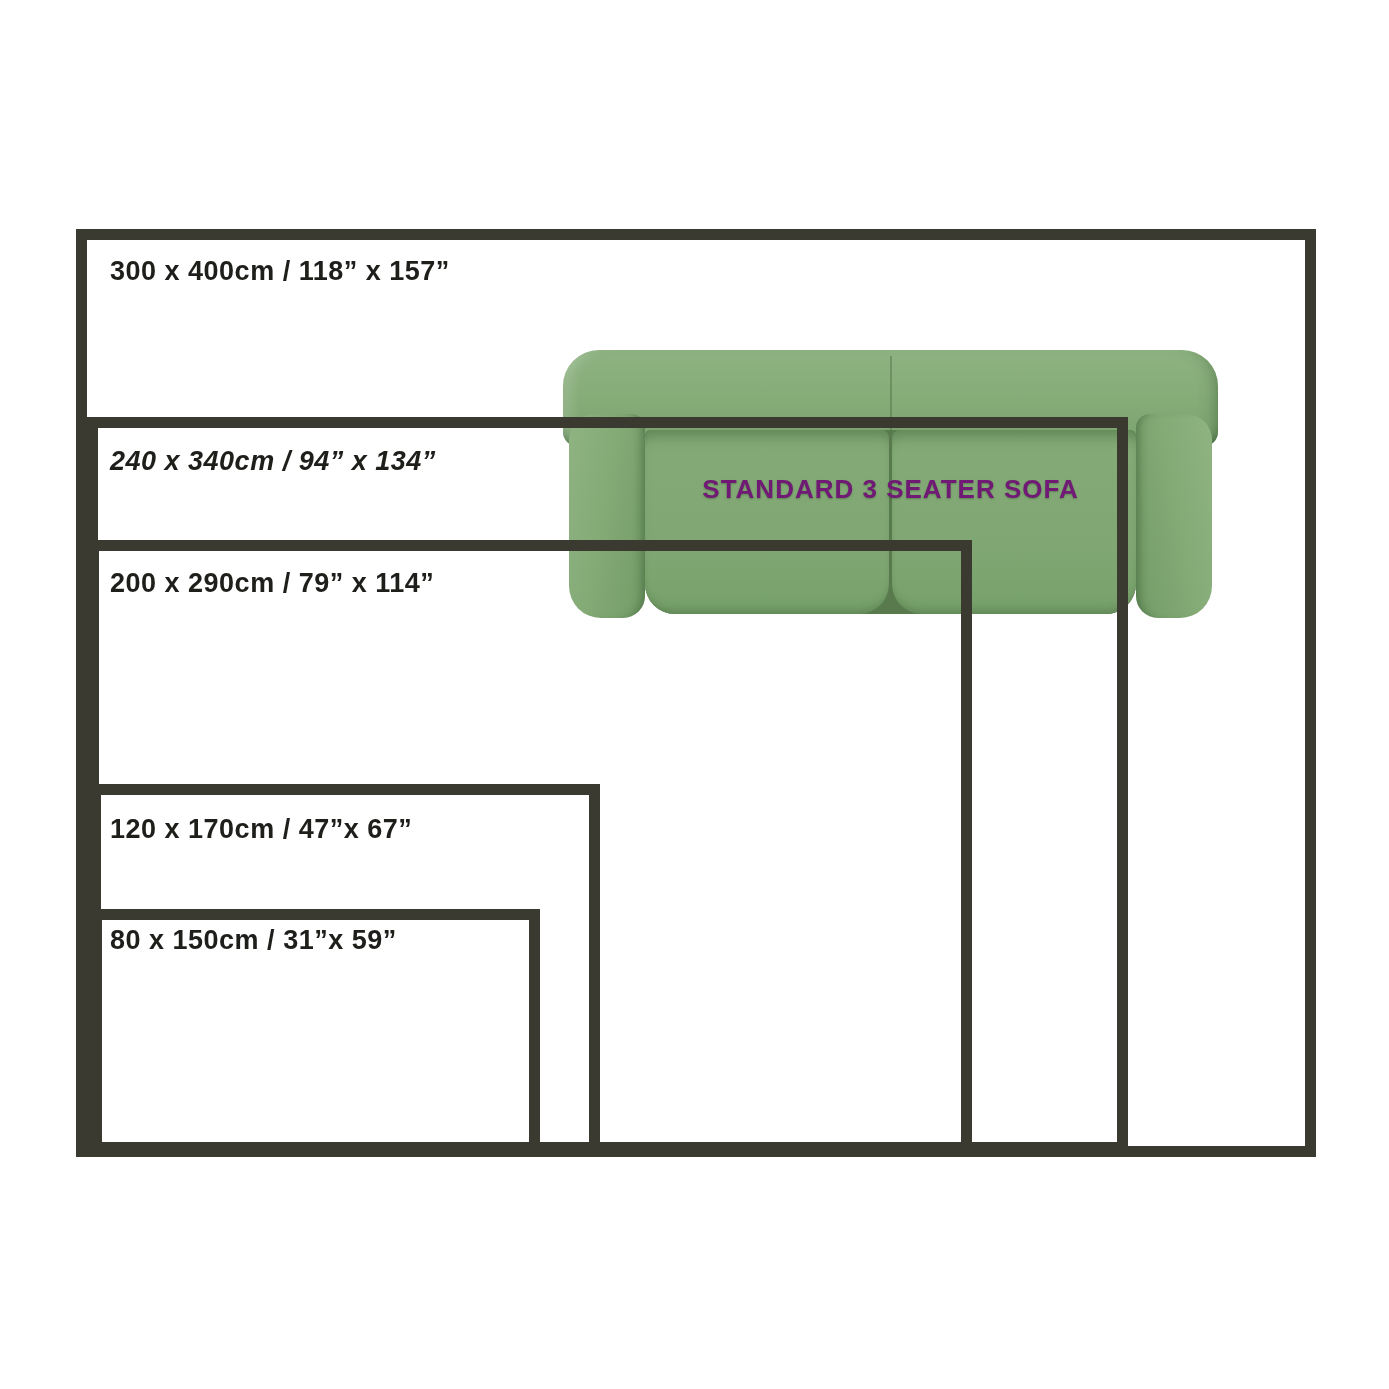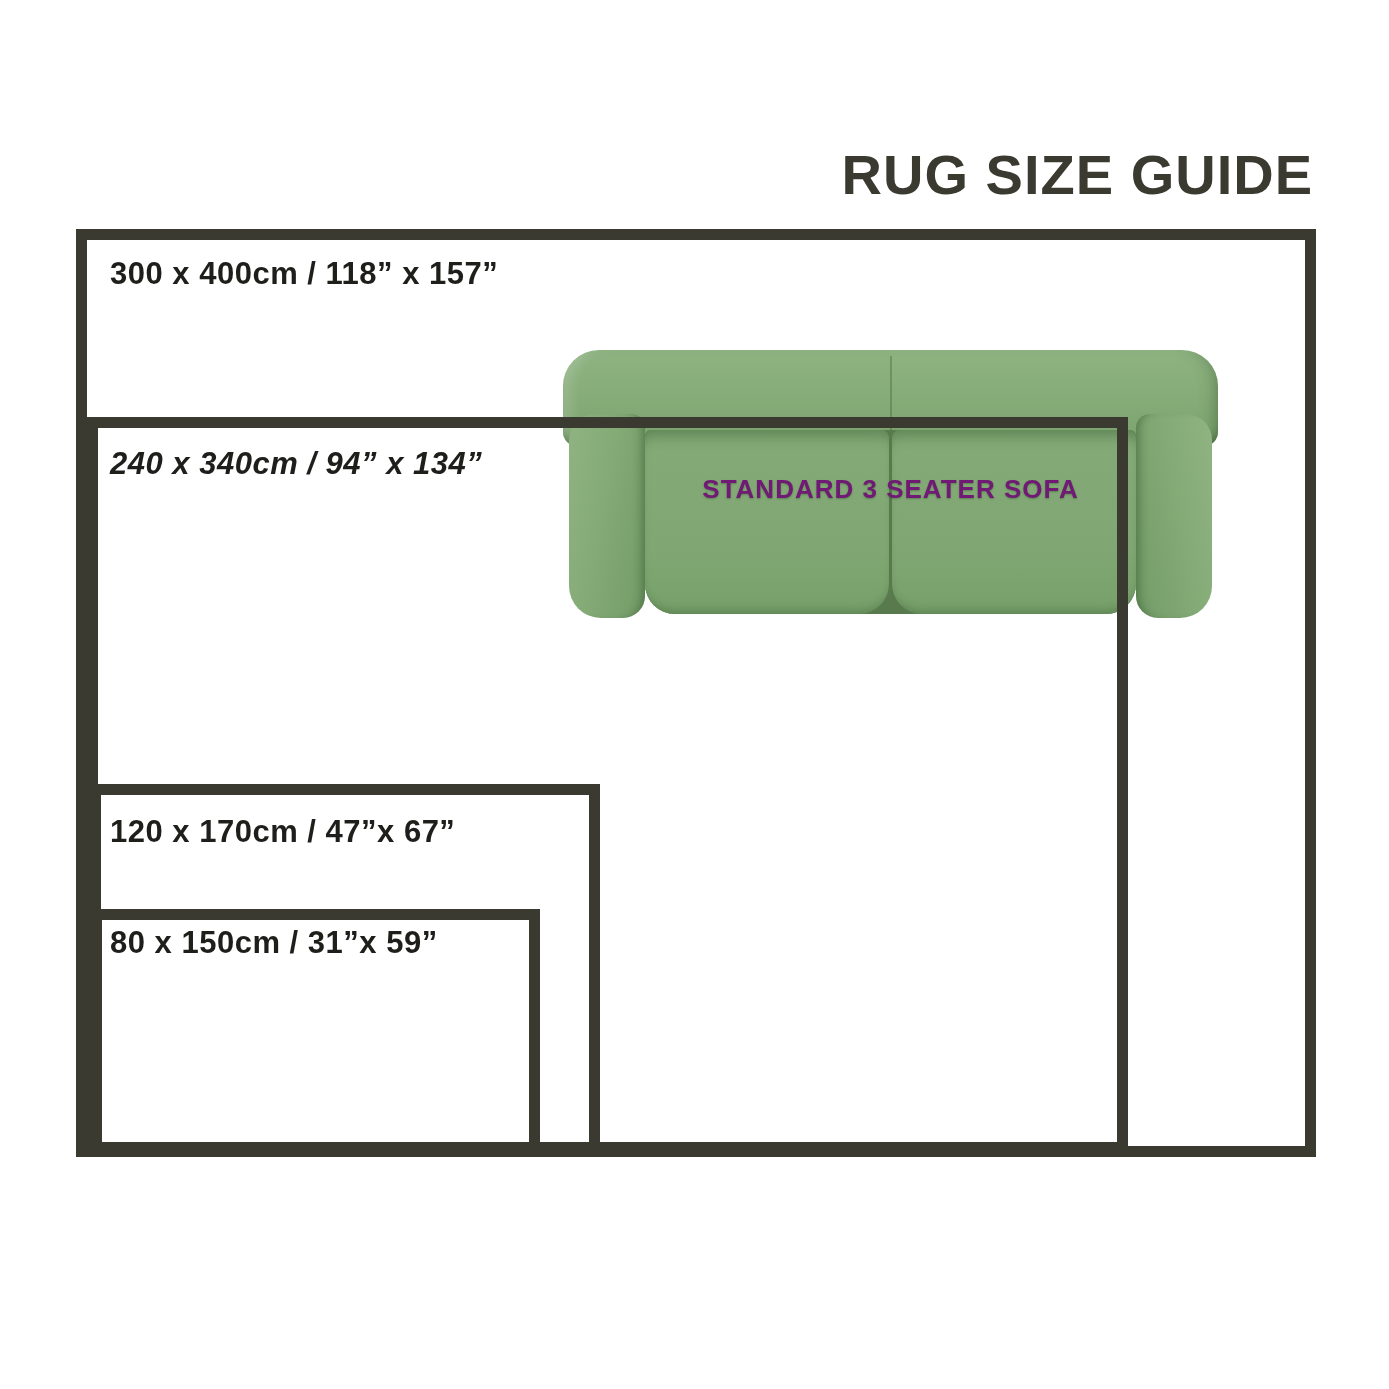--- a/index.html
+++ b/index.html
@@ -93,21 +93,21 @@
   
   .rug{
     position:absolute;
     border:11px solid var(--line);
     box-sizing:border-box;
     z-index:2;
     background:transparent;
   }
   .rug-label{
     position:absolute;
-    font-size:31px;
+    font-size:27px;
     font-weight:700;
     letter-spacing:.5px;
     color:var(--label);
     white-space:nowrap;
   }
   .r1{left:76px;top:229px;width:1240px;height:928px;}
   .r2{left:87px;top:417px;width:1041px;height:736px;}
   .r3{left:88px;top:540px;width:884px;height:613px;}
   .r4{left:89px;top:662px;width:698px;height:491px;}
   .r5{left:90px;top:784px;width:510px;height:369px;text-align:center;}
@@ -119,41 +119,43 @@
   .r4 .rug-label{top:19px;left:10px;}
   .r5 .rug-label{top:19px;left:9px;}
   .r6 .rug-label{top:5px;left:8px;}
   .r7 .rug-label{top:18px;left:7px;}
 </style>
 </head>
 <body>
 
 <div class="canvas">
 
-  <div class="title">RUG SIZE GUIDE</div>
 
   <div class="sofa">
     <div class="sofa-back">
       <div class="sofa-back-seam"></div>
     </div>
     <div class="sofa-arm left"></div>
     <div class="sofa-arm right"></div>
     <div class="sofa-seats">
       <div class="sofa-cushion"></div>
       <div class="sofa-cushion"></div>
     </div>
     <div class="sofa-label">STANDARD 3 SEATER SOFA</div>
   </div>
 
   <div class="rug r1">
     <span class="rug-label">300 x 400cm / 118” x 157”</span>
   </div>
   <div class="rug r2">
     <span class="rug-label">240 x 340cm / 94” x 134”</span>
   </div>
+  <div class="rug r3">
+    <span class="rug-label">200 x 290cm / 79” x 114”</span>
+  </div>
   <div class="rug r5">
     <span class="rug-label">120 x 170cm / 47”x 67”</span>
   </div>
   <div class="rug r6">
     <span class="rug-label">80 x 150cm / 31”x 59”</span>
   </div>
 
 </div>
 
 </body></html>

